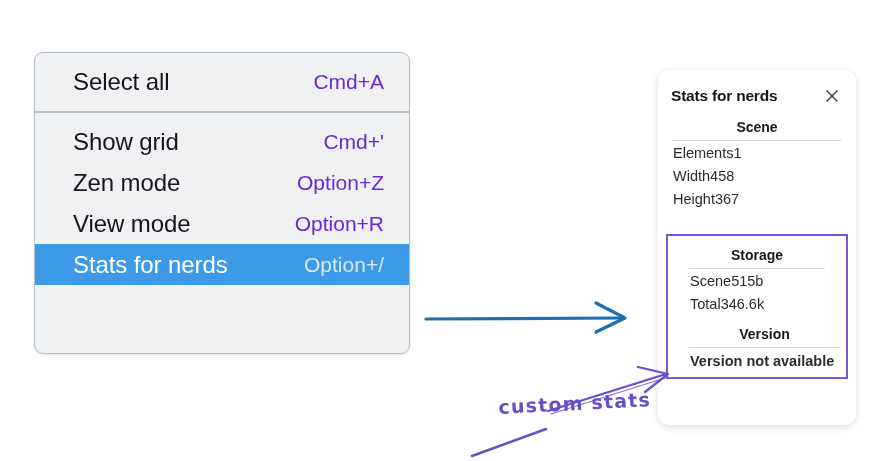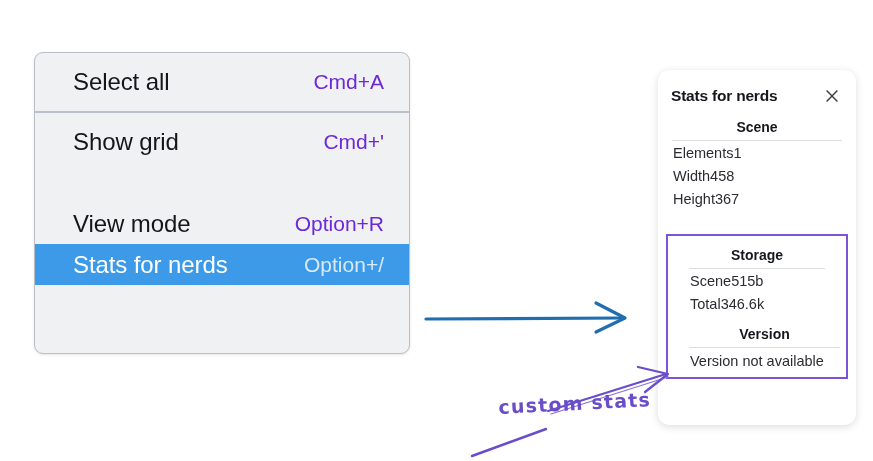--- a/index.html
+++ b/index.html
@@ -112,20 +112,21 @@
     align-items: baseline;
     padding: 4px 2px 3px 2px;
     font-size: 14.5px;
     color: #2a2c32;
   }
   .stat-row .v { font-variant-numeric: tabular-nums; }
   .single-row {
     padding: 5px 2px 4px 2px;
     font-size: 14.5px;
     color: #2a2c32;
+    font-weight: bold;
   }
   
   #storage-box {
     border: 2px solid #7b55d6;
     border-bottom: none;
     margin: 24px -5px 0 -5px;
     padding: 0 20px;
     box-sizing: border-box;
   }
   #version-box {
@@ -168,20 +169,22 @@
       <span class="shortcut">Cmd+A</span>
     </div>
   </div>
 
   <div class="menu-group">
     <div class="menu-item">
       <span class="label">Show grid</span>
       <span class="shortcut">Cmd+'</span>
     </div>
     <div class="menu-item">
+      <span class="label">Zen mode</span>
+      <span class="shortcut">Option+Z</span>
     </div>
     <div class="menu-item">
       <span class="label">View mode</span>
       <span class="shortcut">Option+R</span>
     </div>
     <div class="menu-item selected">
       <span class="label">Stats for nerds</span>
       <span class="shortcut">Option+/</span>
     </div>
   </div>

